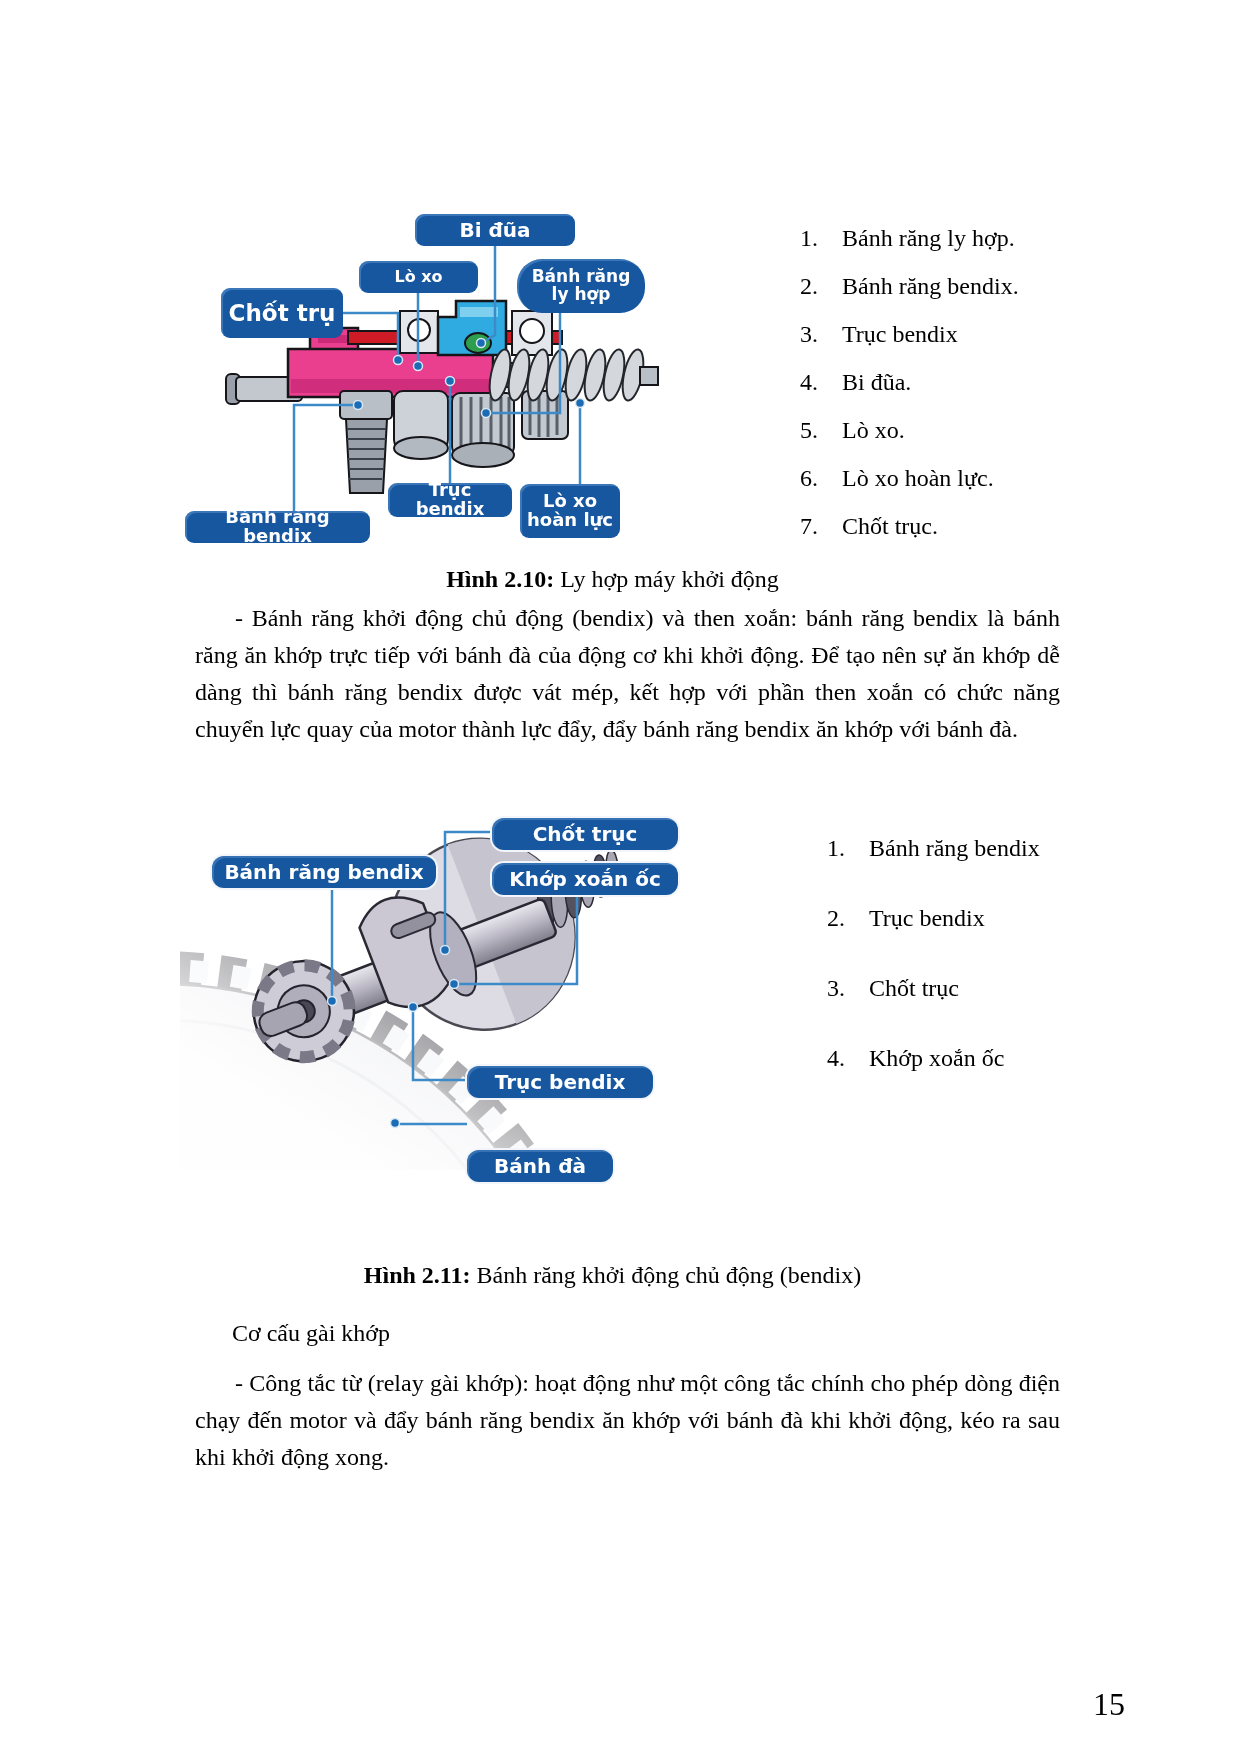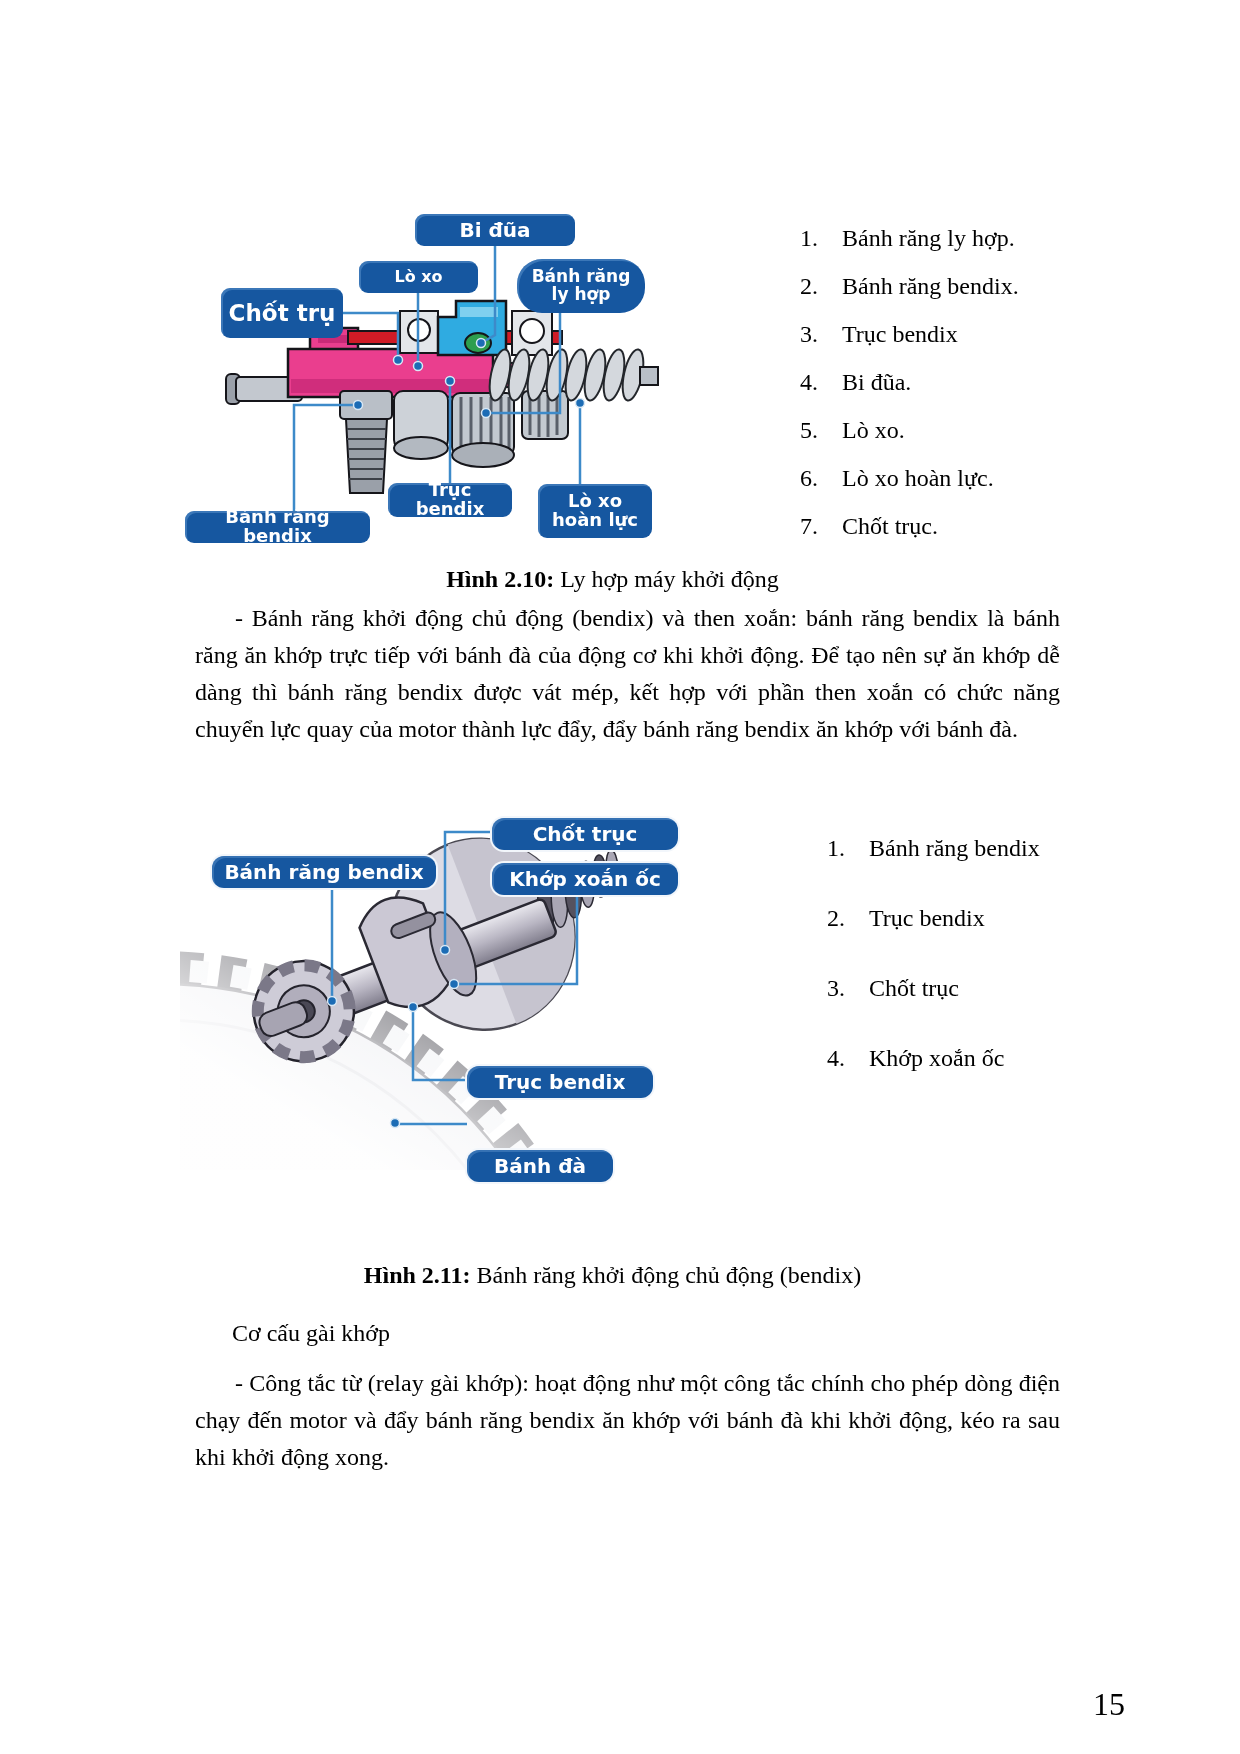--- a/index.html
+++ b/index.html
@@ -156,21 +156,21 @@
       <circle cx="290" cy="196" r="4.5"></circle>
         <circle cx="420" cy="218" r="4.5"></circle>
       <circle cx="198" cy="220" r="4.5"></circle>
     </g>
   </svg>
   <div class="lbl" style="left:255px;top:29px;width:160px;height:31px;font-size:20px;">Bi đũa</div>
   <div class="lbl" style="left:199px;top:76px;width:119px;height:28px;font-size:16px;">Lò xo</div>
   <div class="lbl" style="left:357px;top:74px;width:128px;height:54px;font-size:17px;border-radius:25px;">Bánh răng ly hợp</div>
   <div class="lbl" style="left:53px;top:103px;width:122px;height:50px;font-size:23px;margin-left:8px;">Chốt trụ</div>
   <div class="lbl" style="left:228px;top:298px;width:124px;height:34px;font-size:18px;">Trục bendix</div>
-  <div class="lbl" style="left:378px;top:299px;width:114px;height:54px;font-size:18px;">Lò xo hoàn lực</div>
+  <div class="lbl" style="left:360px;top:299px;width:100px;height:54px;font-size:18px;">Lò xo hoàn lực</div>
   <div class="lbl" style="left:25px;top:326px;width:185px;height:30px;font-size:18px;">Bánh răng bendix</div>
 </div>
 
 <div class="numlist list1" style="left:800px;top:225px;">
   <div class="li">
       <span class="num">1.</span>
       <span>Bánh răng ly hợp.</span>
     </div>
   <div class="li">
       <span class="num">2.</span>

